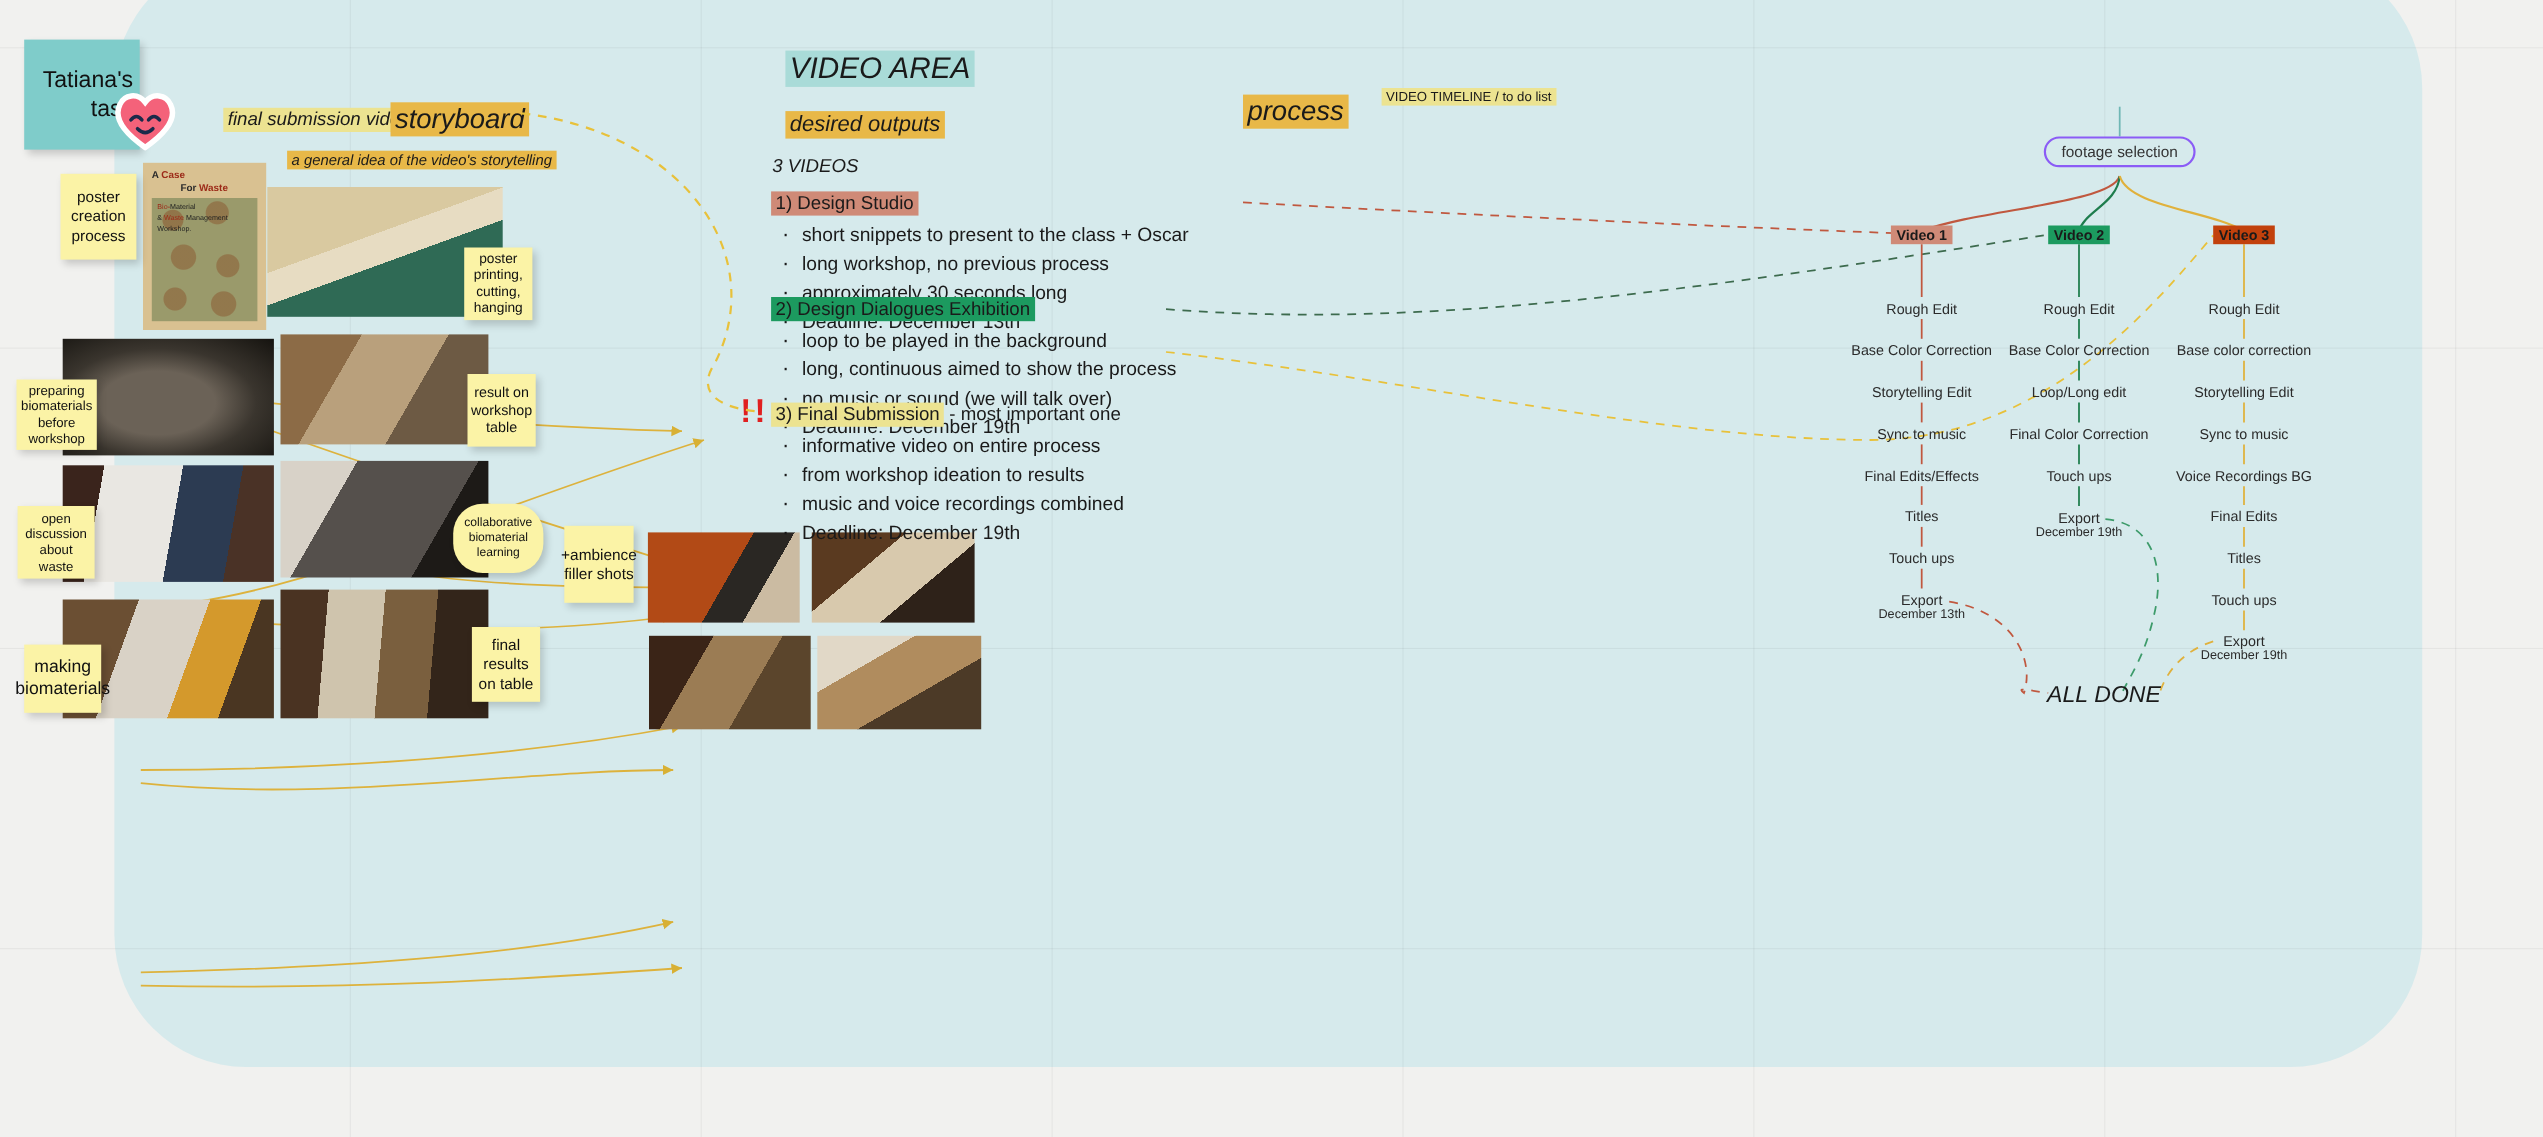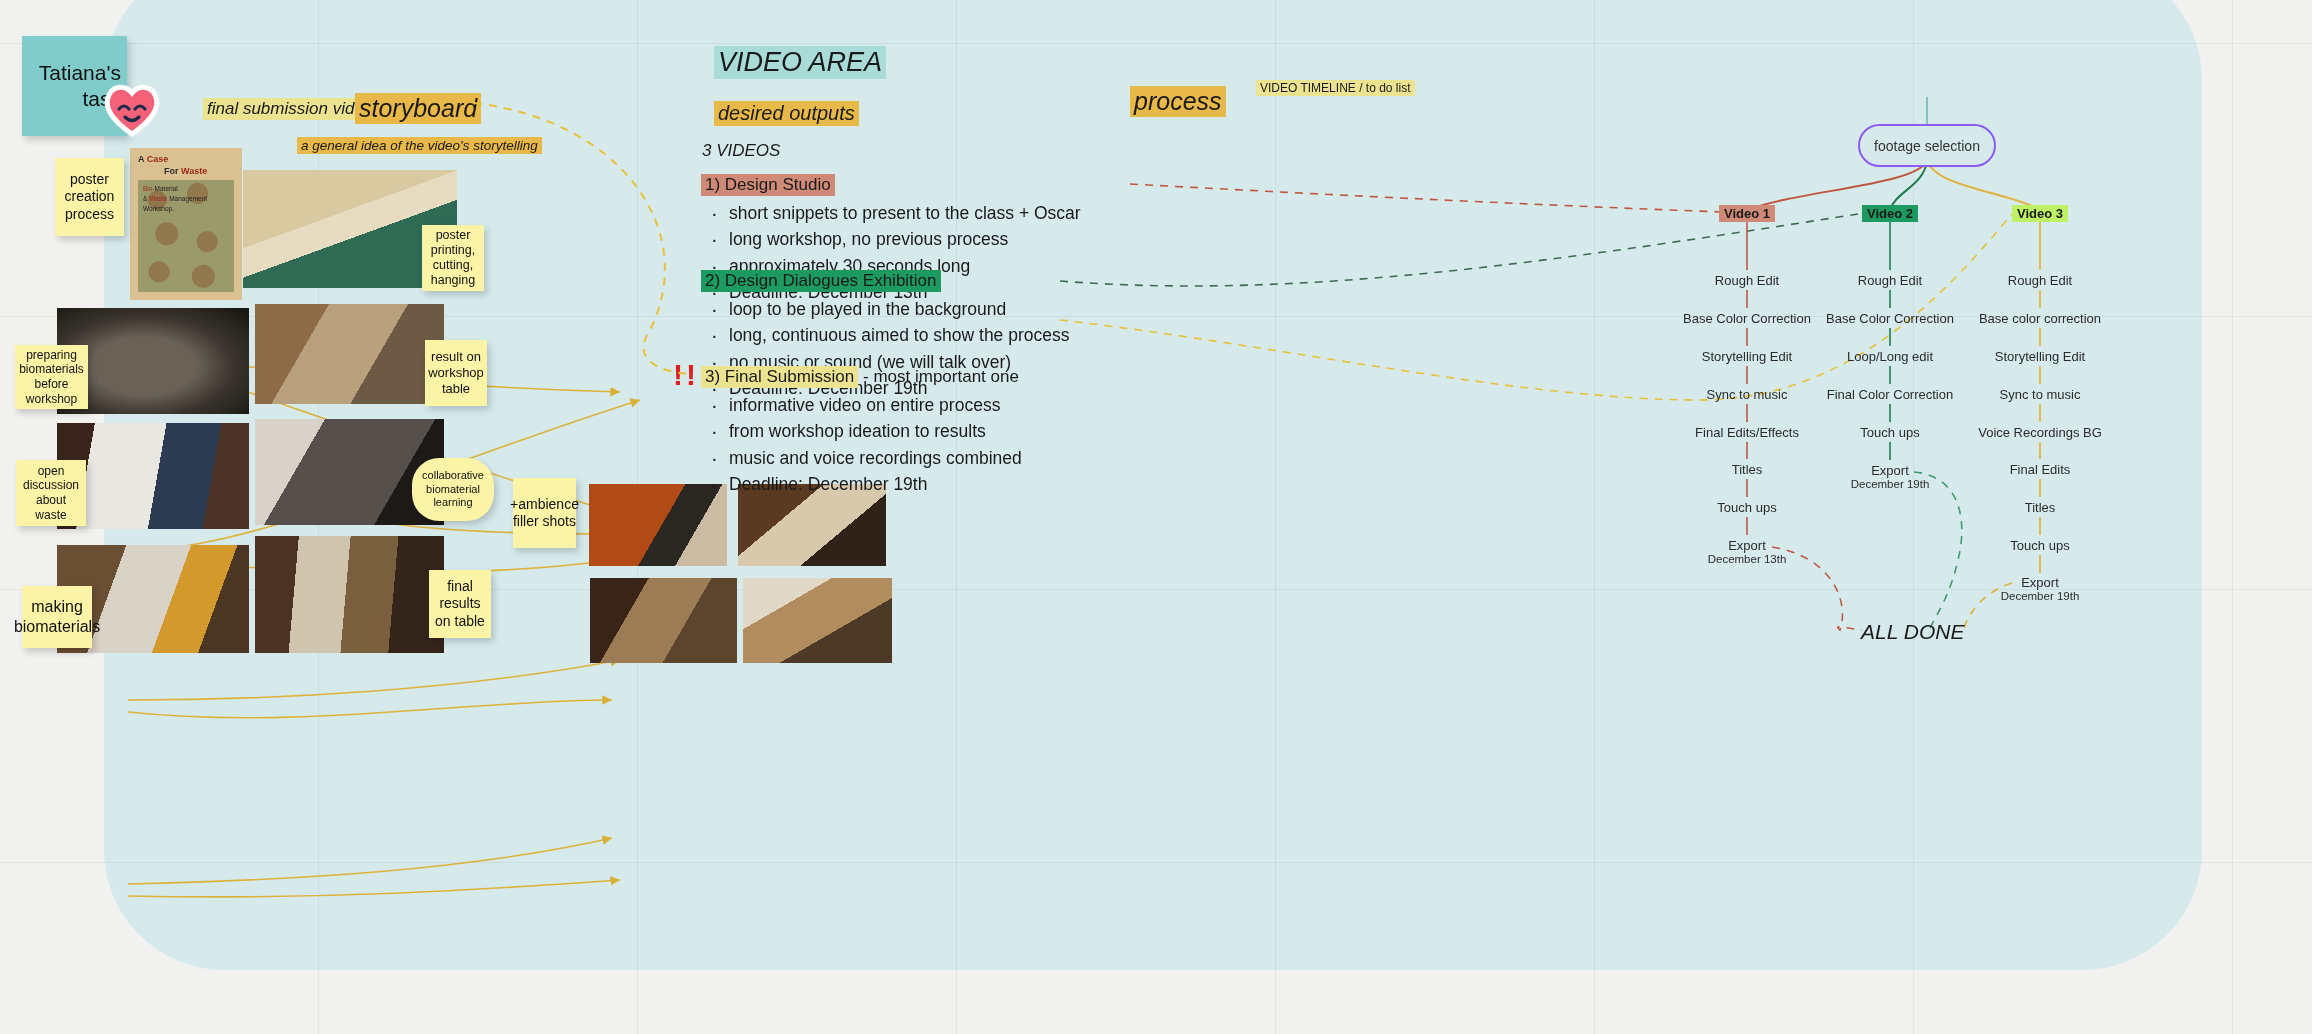--- a/index.html
+++ b/index.html
@@ -242,21 +242,21 @@
 
     <div class="note yellow" style="left:513px; top:478px; width:63px; height:70px; font-size:14px; white-space:pre-line;">+ambience
 filler shots</div>
   </div>
 
   <div class="layer">
     <div class="hl italic" style="left:203px; top:98px; background:#ece391; font-size:17px;">final submission video</div>
 
     <div class="hl italic" style="left:355px; top:93px; background:#e8b848; font-size:25px;">storyboard</div>
 
-    <div class="hl italic" style="left:261px; top:137px; background:#e8b848; font-size:13.5px;margin-left:36px;">a general idea of the video's storytelling</div>
+    <div class="hl italic" style="left:261px; top:137px; background:#e8b848; font-size:13.5px;">a general idea of the video's storytelling</div>
 
     <div class="hl italic" style="left:714px; top:46px; background:#a9dbd8; font-size:27px;">VIDEO AREA</div>
 
     <div class="hl italic" style="left:714px; top:101px; background:#e8b848; font-size:20px;">desired outputs</div>
 
     <div class="plain" style="left:702px; top:141px; font-size:17px; font-style:italic;">3 VIDEOS</div>
 
     <div class="hl italic" style="left:1130px; top:86px; background:#e8b848; font-size:25px;">process</div>
 
     <div class="hl" style="left:1256px; top:80px; background:#ece391; font-size:12px;">VIDEO TIMELINE / to do list</div>
@@ -352,21 +352,21 @@
       <line x1="2040" y1="517" x2="2040" y2="535"></line>
       <line x1="2040" y1="555" x2="2040" y2="573"></line>
     </g>
 
     <path d="M1772,547 C1830,556 1850,600 1840,630 C1832,624 1845,628 1862,630" stroke="#c0583f" stroke-width="1.6" stroke-dasharray="8 7" fill="none"></path>
     <path d="M1914,472 C1960,476 1968,520 1958,560 C1950,595 1938,612 1930,628" stroke="#3d9b6a" stroke-width="1.6" stroke-dasharray="8 7" fill="none"></path>
     <path d="M2012,583 C1990,590 1972,605 1964,628" stroke="#e0b13c" stroke-width="1.6" stroke-dasharray="8 7" fill="none"></path>
   </svg>
 
   <div class="layer">
-    <div class="pill" style="left:1858px; top:124px; width:138px; height:43px;text-align:center;">footage selection</div>
+    <div class="pill" style="left:1858px; top:124px; width:138px; height:28px;text-align:center;">footage selection</div>
 
     <div class="vidtag" style="left:1747px; top:205px; background:#cf8a77;">Video 1</div>
     <div class="tlnode" style="left:1747px; top:273px;">Rough Edit</div>
     <div class="tlnode" style="left:1747px; top:311px;">Base Color Correction</div>
     <div class="tlnode" style="left:1747px; top:349px;">Storytelling Edit</div>
     <div class="tlnode" style="left:1747px; top:387px;">Sync to music</div>
     <div class="tlnode" style="left:1747px; top:425px;">Final Edits/Effects</div>
     <div class="tlnode" style="left:1747px; top:462px;">Titles</div>
     <div class="tlnode" style="left:1747px; top:500px;">Touch ups</div>
     <div class="tlnode" style="left:1747px; top:538px;">
@@ -378,21 +378,21 @@
     <div class="tlnode" style="left:1890px; top:273px;">Rough Edit</div>
     <div class="tlnode" style="left:1890px; top:311px;">Base Color Correction</div>
     <div class="tlnode" style="left:1890px; top:349px;">Loop/Long edit</div>
     <div class="tlnode" style="left:1890px; top:387px;">Final Color Correction</div>
     <div class="tlnode" style="left:1890px; top:425px;">Touch ups</div>
     <div class="tlnode" style="left:1890px; top:463px;">
       <span>Export</span>
       <span class="sub">December 19th</span>
     </div>
 
-    <div class="vidtag" style="left:2040px; top:205px; background:#bef264;">Video 3</div>
+    <div class="vidtag" style="left:2040px; top:205px; background:#c2410c;">Video 3</div>
     <div class="tlnode" style="left:2040px; top:273px;">Rough Edit</div>
     <div class="tlnode" style="left:2040px; top:311px;">Base color correction</div>
     <div class="tlnode" style="left:2040px; top:349px;">Storytelling Edit</div>
     <div class="tlnode" style="left:2040px; top:387px;">Sync to music</div>
     <div class="tlnode" style="left:2040px; top:425px;">Voice Recordings BG</div>
     <div class="tlnode" style="left:2040px; top:462px;">Final Edits</div>
     <div class="tlnode" style="left:2040px; top:500px;">Titles</div>
     <div class="tlnode" style="left:2040px; top:538px;">Touch ups</div>
     <div class="tlnode" style="left:2040px; top:575px;">
       <span>Export</span>

